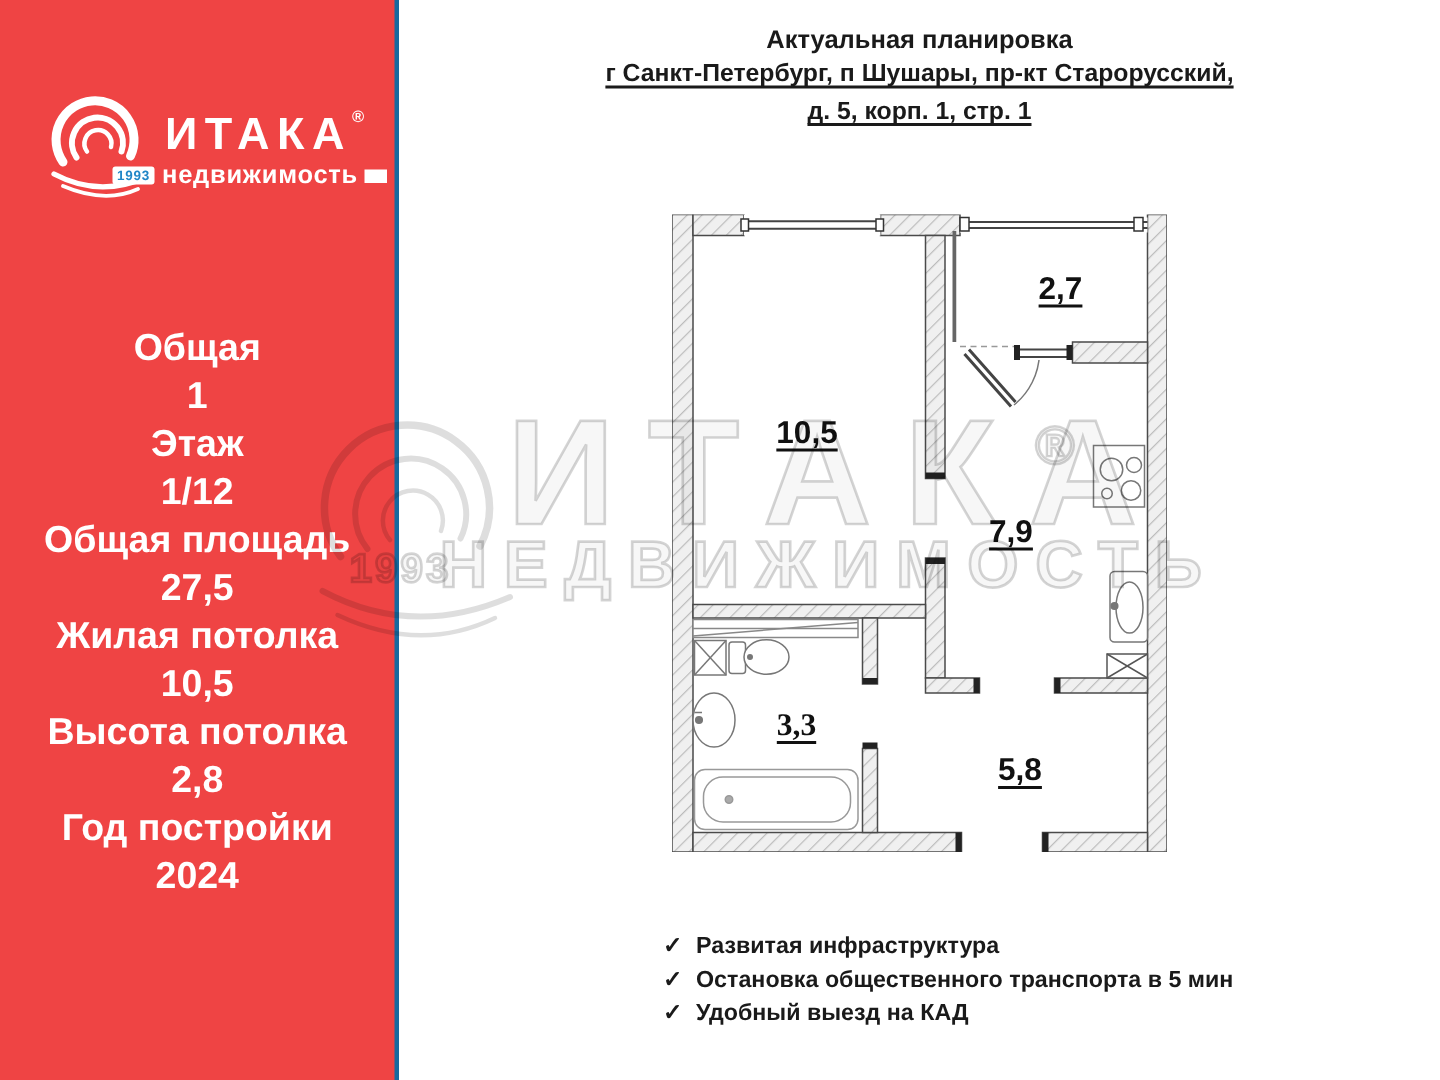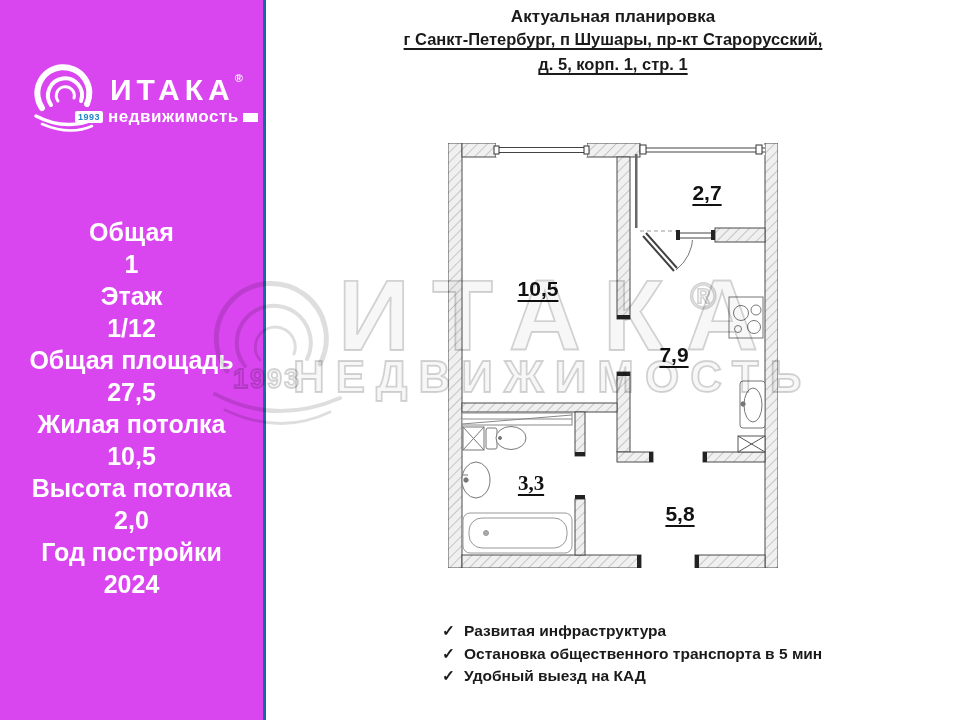--- a/index.html
+++ b/index.html
@@ -5,21 +5,21 @@
   * { margin:0; padding:0; box-sizing:border-box; }
   html,body { width:960px; height:720px; }
   body {
     position:relative; width:960px; height:720px; overflow:hidden;
     background:#ffffff; font-family:"Liberation Sans", sans-serif; color:#1a1a1a;
   }
 
   
   .sidebar {
     position:absolute; left:0; top:0; width:266px; height:720px;
-    background:#d946ef; border-right:3px solid #17699f;
+    background:#ef4444; border-right:3px solid #17699f;
   }
   .logo { position:absolute; left:28px; top:56px; width:226px; height:88px; }
   .logo-swirl { position:absolute; left:2px; top:2px; }
   .logo-name {
     position:absolute; left:82px; top:16px; color:#fff; font-weight:700;
     font-size:30px; letter-spacing:5px; white-space:nowrap;
   }
   .logo-reg { font-size:11px; vertical-align:18px; letter-spacing:0; }
   .logo-sub {
     position:absolute; left:80px; top:51px; color:#fff; font-weight:700;
@@ -30,21 +30,21 @@
     position:absolute; left:47px; top:55px; background:#fff; color:#2186C7;
     font-size:9px; font-weight:700; padding:1px 3px; border-radius:2px; letter-spacing:0.5px;
   }
   .stats {
     position:absolute; left:0; top:216px; width:100%; text-align:center;
     color:#fff; font-size:25px; font-weight:600; line-height:32px;
   }
 
   
   .head { position:absolute; left:296px; top:0; width:634px; text-align:center; }
-  .head-title { margin-top:7px; font-size:17px; font-weight:700; }
+  .head-title { margin-top:17px; font-size:17px; font-weight:700; }
   .head-addr {
     font-size:16.5px; font-weight:700; line-height:25px;
     text-decoration:underline; text-underline-offset:3px; text-decoration-thickness:1.5px;
   }
 
   
   .plan { position:absolute; left:448px; top:143px; width:330px; height:425px; }
   .area {
     position:absolute; transform:translateX(-50%); font-size:21px; font-weight:600;
     color:#111; text-decoration:underline; text-decoration-thickness:2px;
@@ -97,21 +97,21 @@
   <div class="stats">
     <div>Общая</div>
     <div>1</div>
     <div>Этаж</div>
     <div>1/12</div>
     <div>Общая площадь</div>
     <div>27,5</div>
     <div>Жилая потолка</div>
     <div>10,5</div>
     <div>Высота потолка</div>
-    <div>2,0</div>
+    <div>2,8</div>
     <div>Год постройки</div>
     <div>2024</div>
   </div>
 </div>
 
 <div class="head">
   <div class="head-title">Актуальная планировка</div>
   <div class="head-addr">
     <div>г Санкт-Петербург, п Шушары, пр-кт Старорусский,</div>
     <div>д. 5, корп. 1, стр. 1</div>

